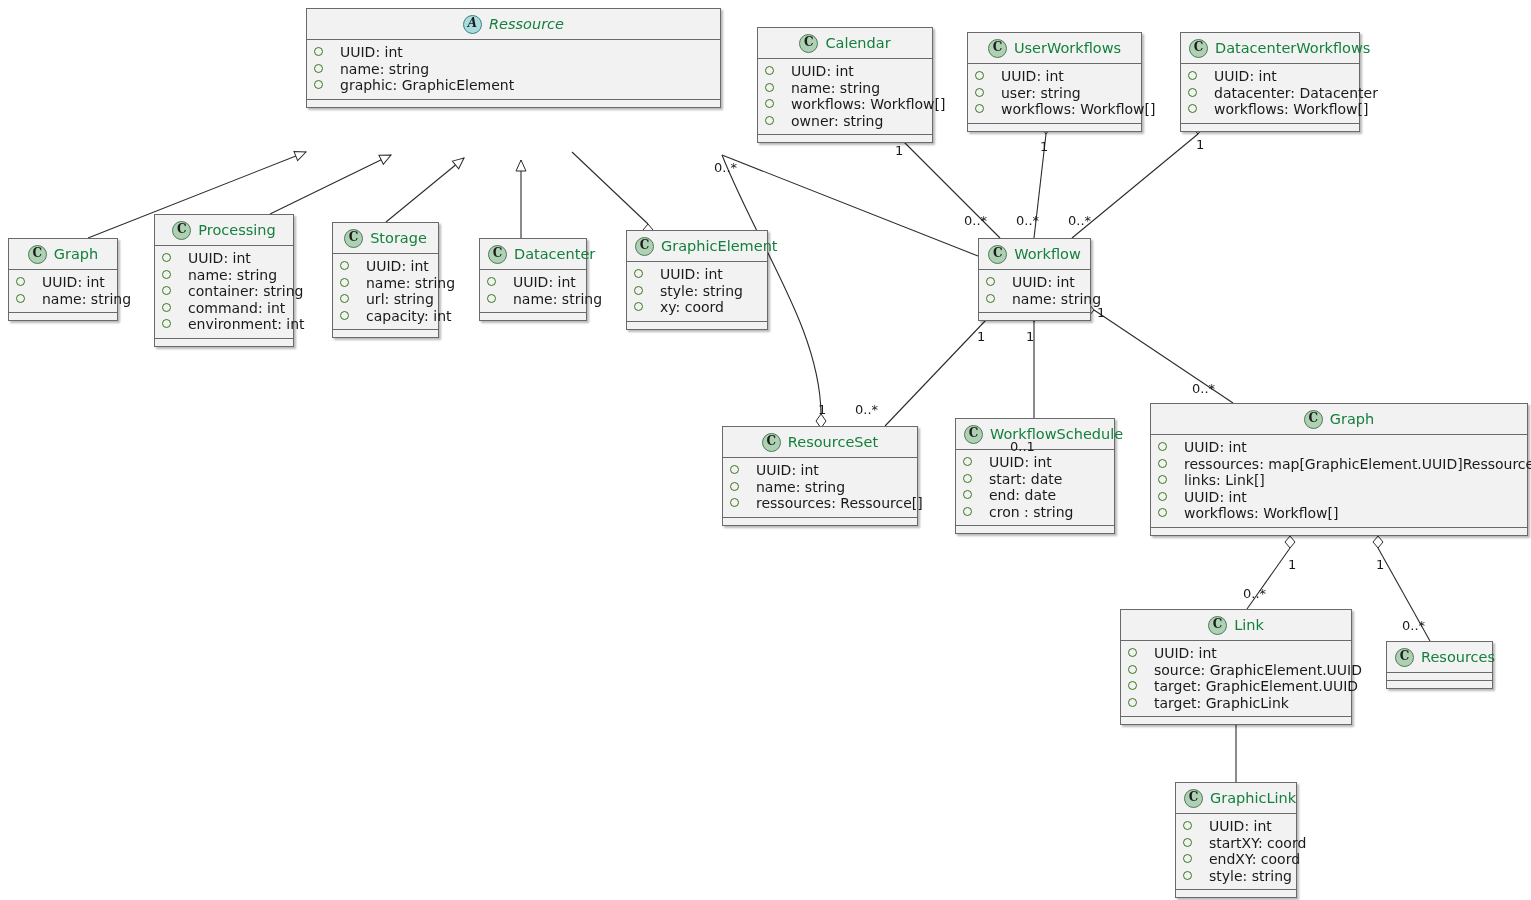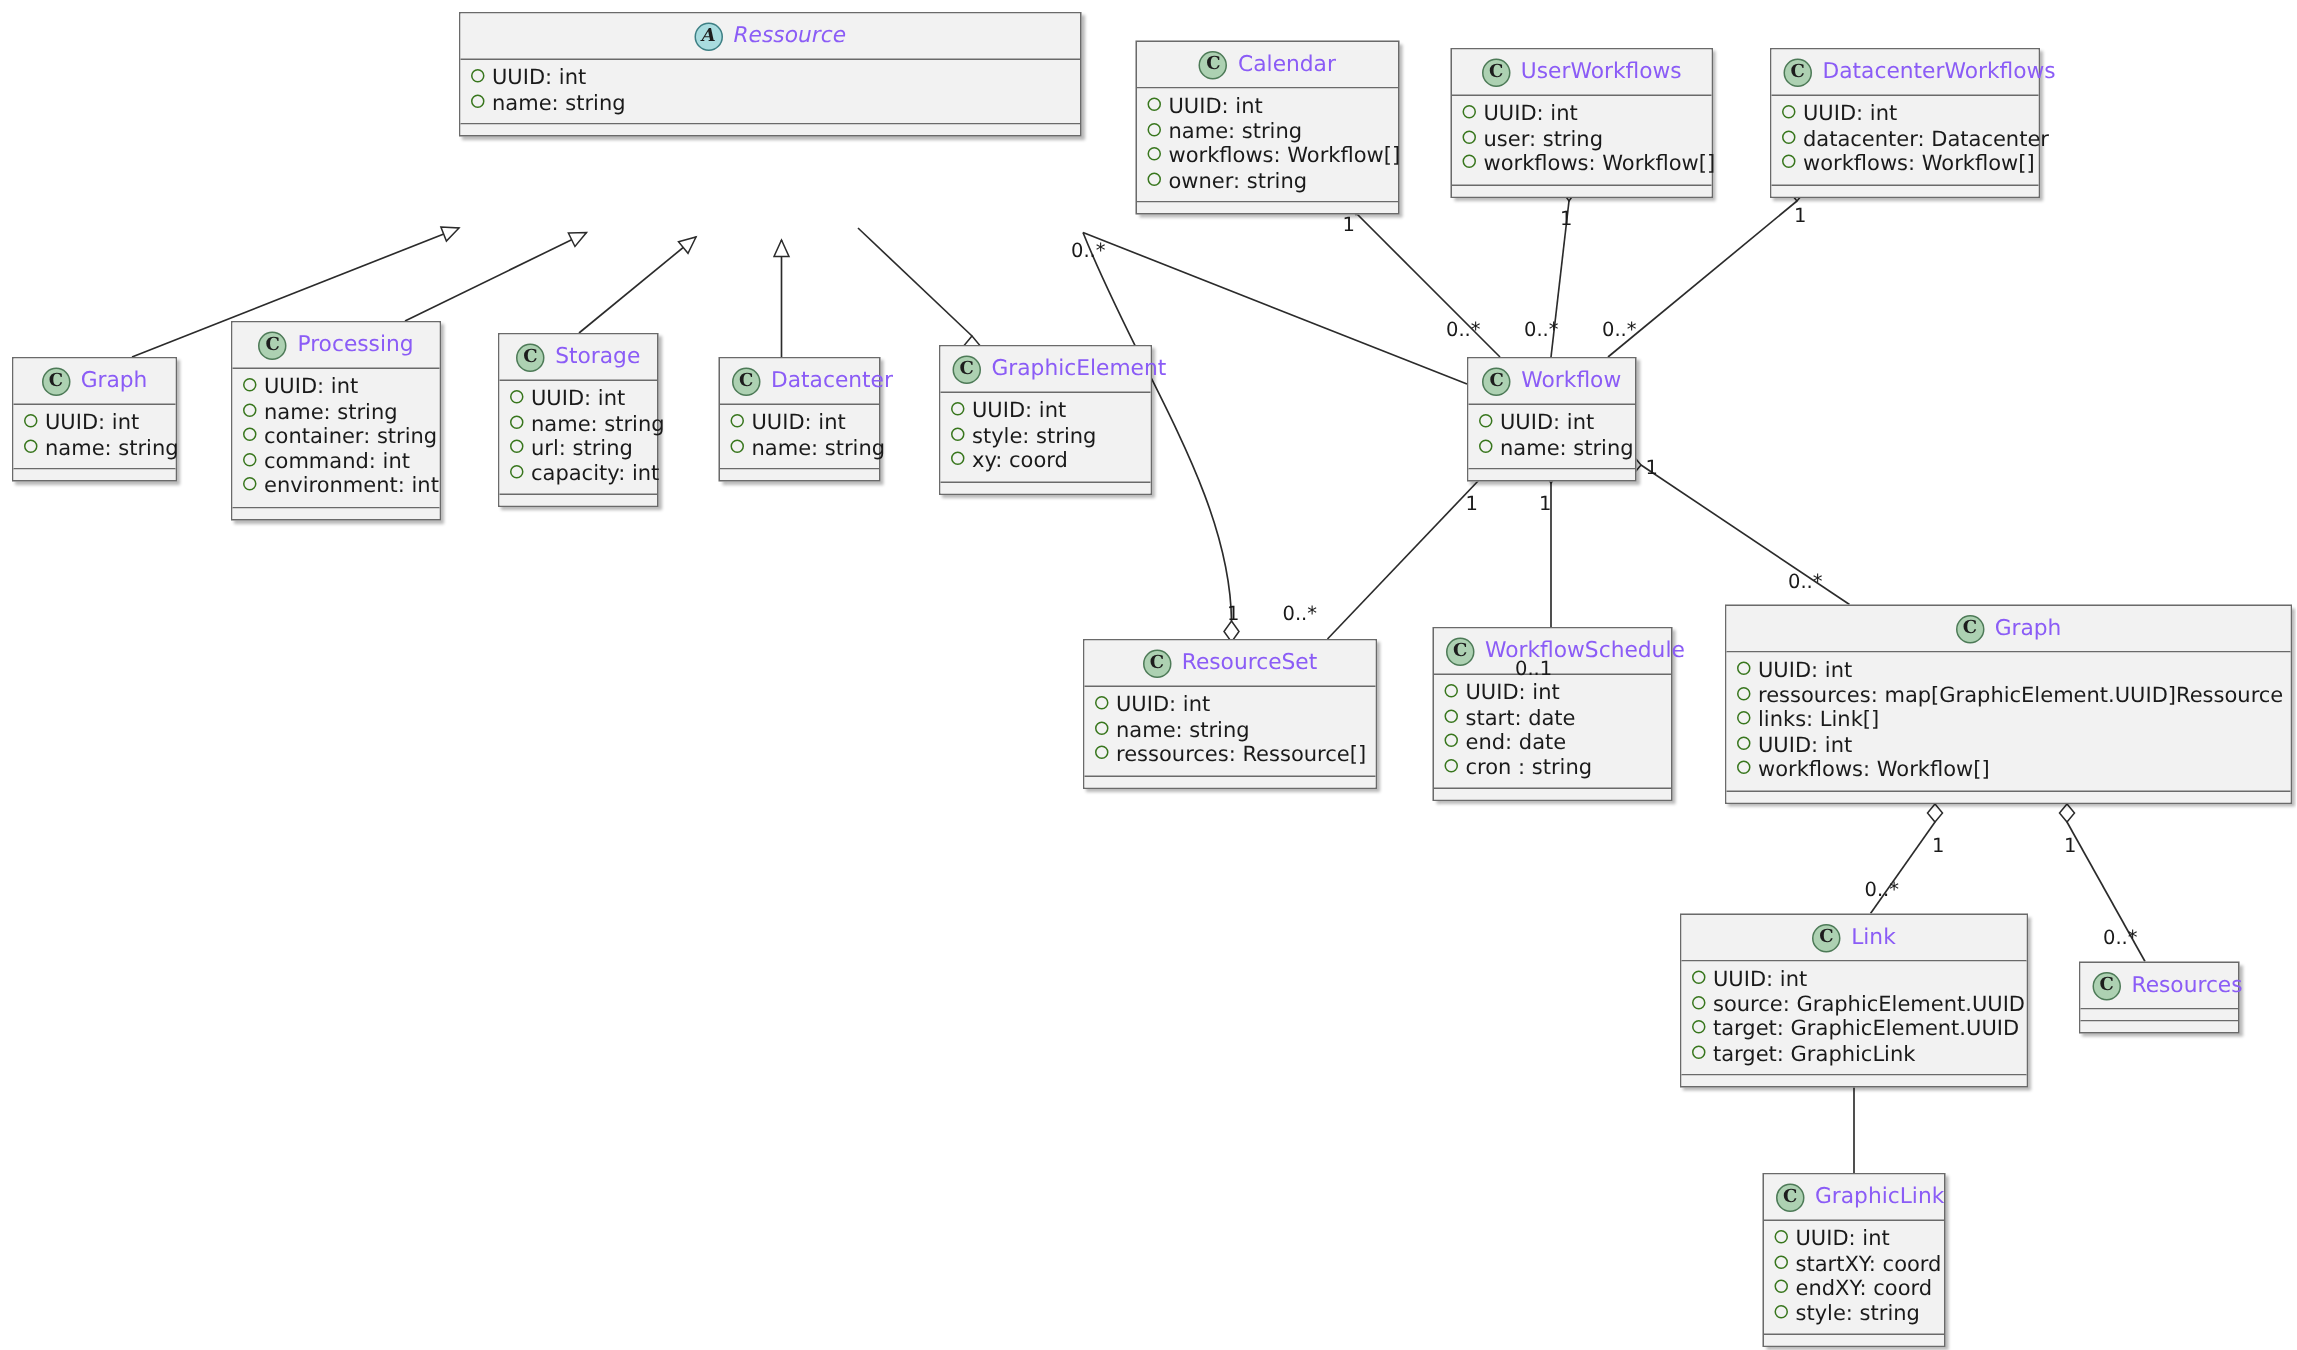--- a/index.html
+++ b/index.html
@@ -58,39 +58,39 @@
     flex: none;
     font-family: "DejaVu Serif", serif;
   }
   .class-icon.abstract {
     background: #A9DCDF;
     border-color: #3d7f84;
     font-style: italic;
   }
   .uml-title {
     font-size: 14.5px;
-    color: #8b5cf6;
+    color: #15803d;
     white-space: nowrap;
   }
   .uml-title.abstract {
     font-style: italic;
   }
   .uml-attrs {
     padding: 4px 7px 5px 7px;
     border-bottom: 1px solid #6a6a6a;
     background: #f2f2f2;
   }
   .uml-attrs.empty {
     padding: 0;
     height: 7px;
   }
   .attr {
     display: flex;
     align-items: baseline;
-    gap: 5px;
+    gap: 17px;
     font-size: 14px;
     line-height: 16.5px;
     color: #1a1a1a;
     white-space: nowrap;
   }
   .attr-bullet {
     width: 7px;
     height: 7px;
     border-radius: 50%;
     border: 1.2px solid #38761d;
@@ -176,20 +176,24 @@
           <span class="uml-title abstract">Ressource</span>
         </div>
         <div class="uml-attrs">
           <div class="attr">
             <span class="attr-bullet"></span>
             <span>UUID: int</span>
           </div>
           <div class="attr">
             <span class="attr-bullet"></span>
             <span>name: string</span>
+          </div>
+          <div class="attr">
+            <span class="attr-bullet"></span>
+            <span>graphic: GraphicElement</span>
           </div>
         </div>
         <div class="uml-methods"></div>
       </div>
       <div class="uml-class" style="left: 757px; top: 27px; width: 176px;">
         <div class="uml-header">
           <span class="class-icon">C</span>
           <span class="uml-title">Calendar</span>
         </div>
         <div class="uml-attrs">

